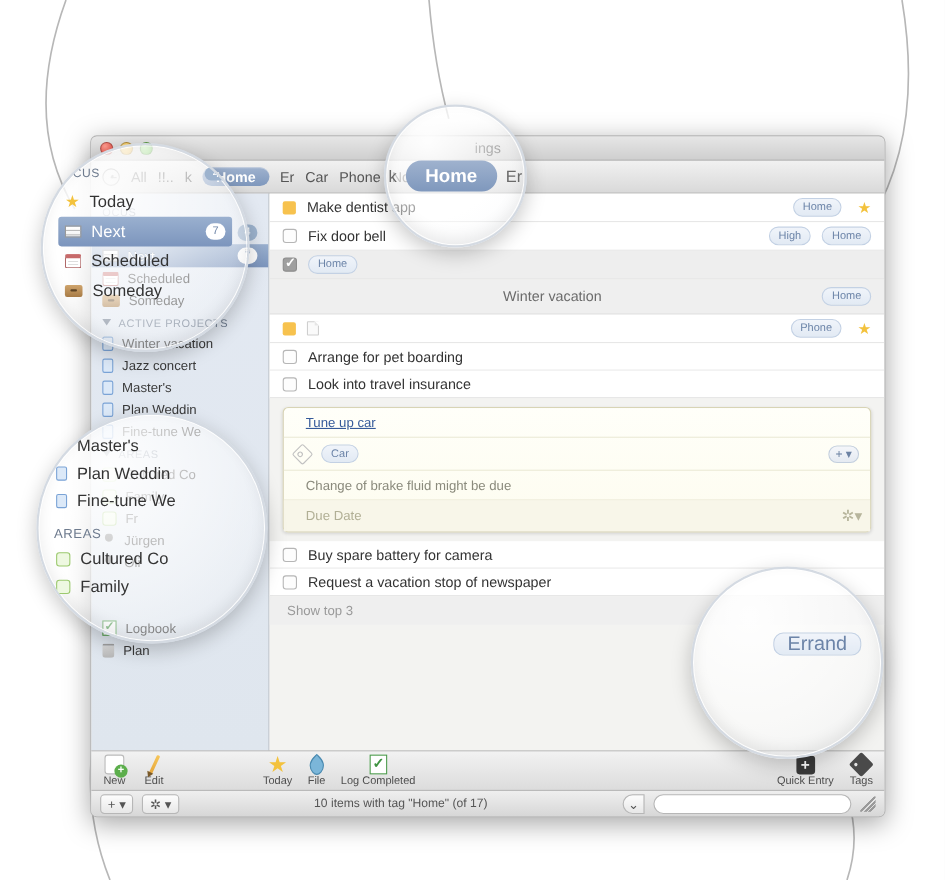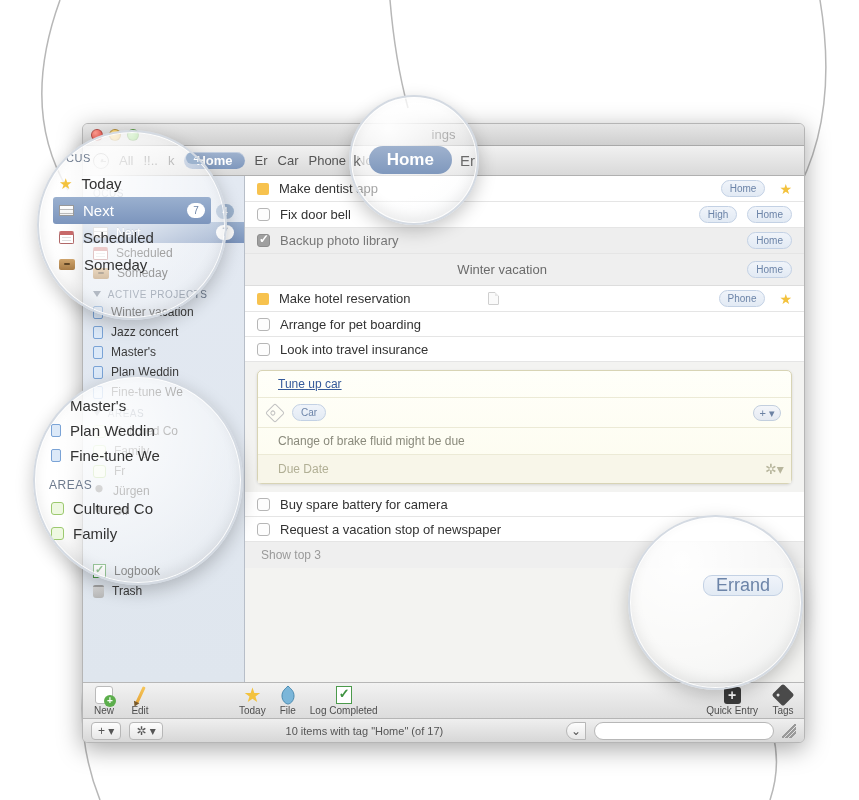--- a/index.html
+++ b/index.html
@@ -427,52 +427,50 @@
       </div>
 
       <div class="side-sep"></div>
       <div style="height:30px"></div>
       <div class="side-item">
         <span class="log-ico"></span>
         <span>Logbook</span>
       </div>
       <div class="side-item">
         <span class="trash-ico"></span>
-        <span>Trash</span>
+        <span>Plan</span>
       </div>
     </div>
 
     <div class="content">
 
       <div class="task-row">
         <span class="flag"></span>
         <span class="title">Make dentist app</span>
         <span class="tag-pill">Home</span>
         <span class="star-right">★</span>
       </div>
       <div class="task-row">
         <span class="chk"></span>
         <span class="title">Fix door bell</span>
         <span class="tag-pill">High</span>
         <span class="tag-pill">Home</span>
       </div>
       <div class="task-row completed">
         <span class="chk"></span>
-        <span class="title">Backup photo library</span>
         <span class="tag-pill">Home</span>
       </div>
 
       <div class="section-header">
         <span class="sect-title">Winter vacation</span>
         <span class="tag-pill">Home</span>
       </div>
 
       <div class="task-row">
         <span class="flag"></span>
-        <span class="title">Make hotel reservation</span>
         <span class="note-ico"></span>
         <span style="flex:1"></span>
         <span class="tag-pill">Phone</span>
         <span class="star-right">★</span>
       </div>
       <div class="task-row">
         <span class="chk"></span>
         <span class="title">Arrange for pet boarding</span>
       </div>
       <div class="task-row">

